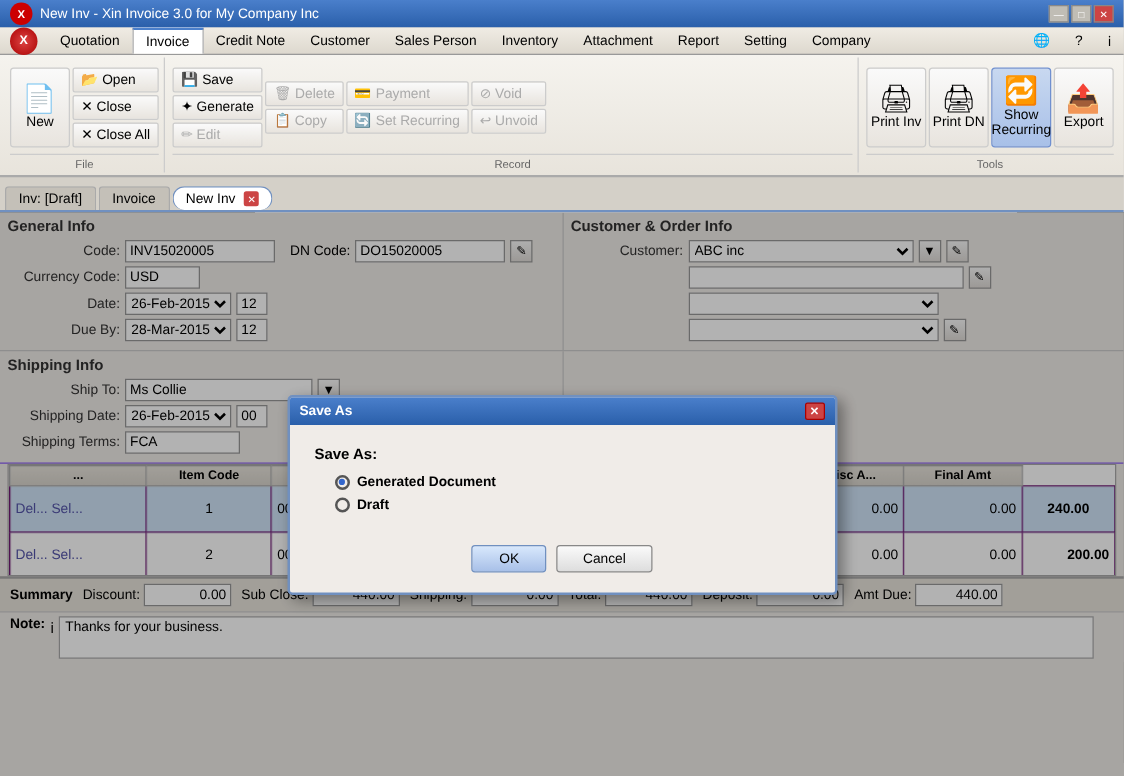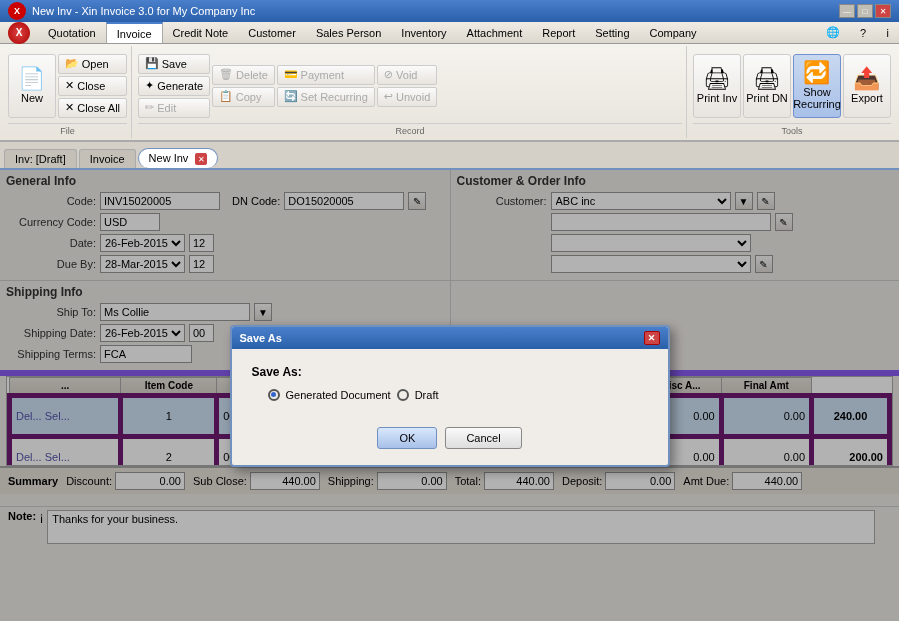--- a/index.html
+++ b/index.html
@@ -202,21 +202,21 @@
     thead tr { background: linear-gradient(to bottom, #e8e4dc, #d8d4cc); }
     th {
       border: 1px solid #aaa;
       padding: 2px 4px;
       font-size: 10px;
       font-weight: bold;
       text-align: center;
       white-space: nowrap;
     }
     td {
-      border: 5px solid #701a75;
+      border: 1px solid #701a75;
       padding: 12px 4px;
       font-size: 11px;
     }
     tr.selected { background: #d0e4f8; }
     .add-row { background: #f8f8f8; }
 
     
     .summary-bar {
       background: #e8e4dc;
       border-top: 2px solid #aaa;
@@ -240,21 +240,20 @@
     }
 
     
     .note-bar {
       background: #f0ece8;
       border-top: 1px solid #ccc;
       display: flex;
       padding: 3px 8px;
       align-items: flex-start;
       gap: 4px;
-      margin-top: 12px;
     }
     .note-label { font-weight: bold; flex-shrink: 0; }
     .note-input {
       flex: 1;
       height: 34px;
       border: 1px solid #aaa;
       background: white;
       padding: 2px 4px;
       font-size: 11px;
       resize: none;
@@ -300,21 +299,21 @@
       color: white;
       font-size: 9px;
       display: flex; align-items: center; justify-content: center;
       cursor: pointer;
       border-radius: 2px;
     }
     .dialog-body {
       padding: 16px 20px;
     }
     .dialog-section-title { font-weight: bold; margin-bottom: 10px; font-size: 12px; }
-    .radio-group { display: flex; gap: 6px; margin-left: 16px; }
+    .radio-group { display: flex; flex-direction: column; gap: 6px; margin-left: 16px; font-weight: bold; }
     .radio-item { display: flex; align-items: center; gap: 6px; cursor: pointer; }
     .radio-circle {
       width: 12px; height: 12px;
       border-radius: 50%;
       border: 2px solid #555;
       display: flex; align-items: center; justify-content: center;
     }
     .radio-circle.selected::after {
       content: '';
       width: 5px; height: 5px;
@@ -545,21 +544,21 @@
       <div class="form-row">
         <span class="form-label"></span>
         <select class="form-select" style="width:200px;">
           <option></option>
         </select>
         <div class="form-icon-btn">✎</div>
       </div>
     </div>
   </div>
 
-  <div style="display:grid; grid-template-columns:1fr 1fr; border-bottom:6px solid #8b5cf6;">
+  <div style="display:grid; grid-template-columns:1fr 1fr; border-bottom:1px solid #8b5cf6;">
     <div class="sub-section">
       <div class="section-title">Shipping Info</div>
       <div class="form-row">
         <span class="form-label">Ship To:</span>
         <input class="form-input" style="width: 150px;" value="Ms Collie">
         <div class="form-icon-btn">▼</div>
       </div>
       <div class="form-row">
         <span class="form-label">Shipping Date:</span>
         <select class="form-select">

